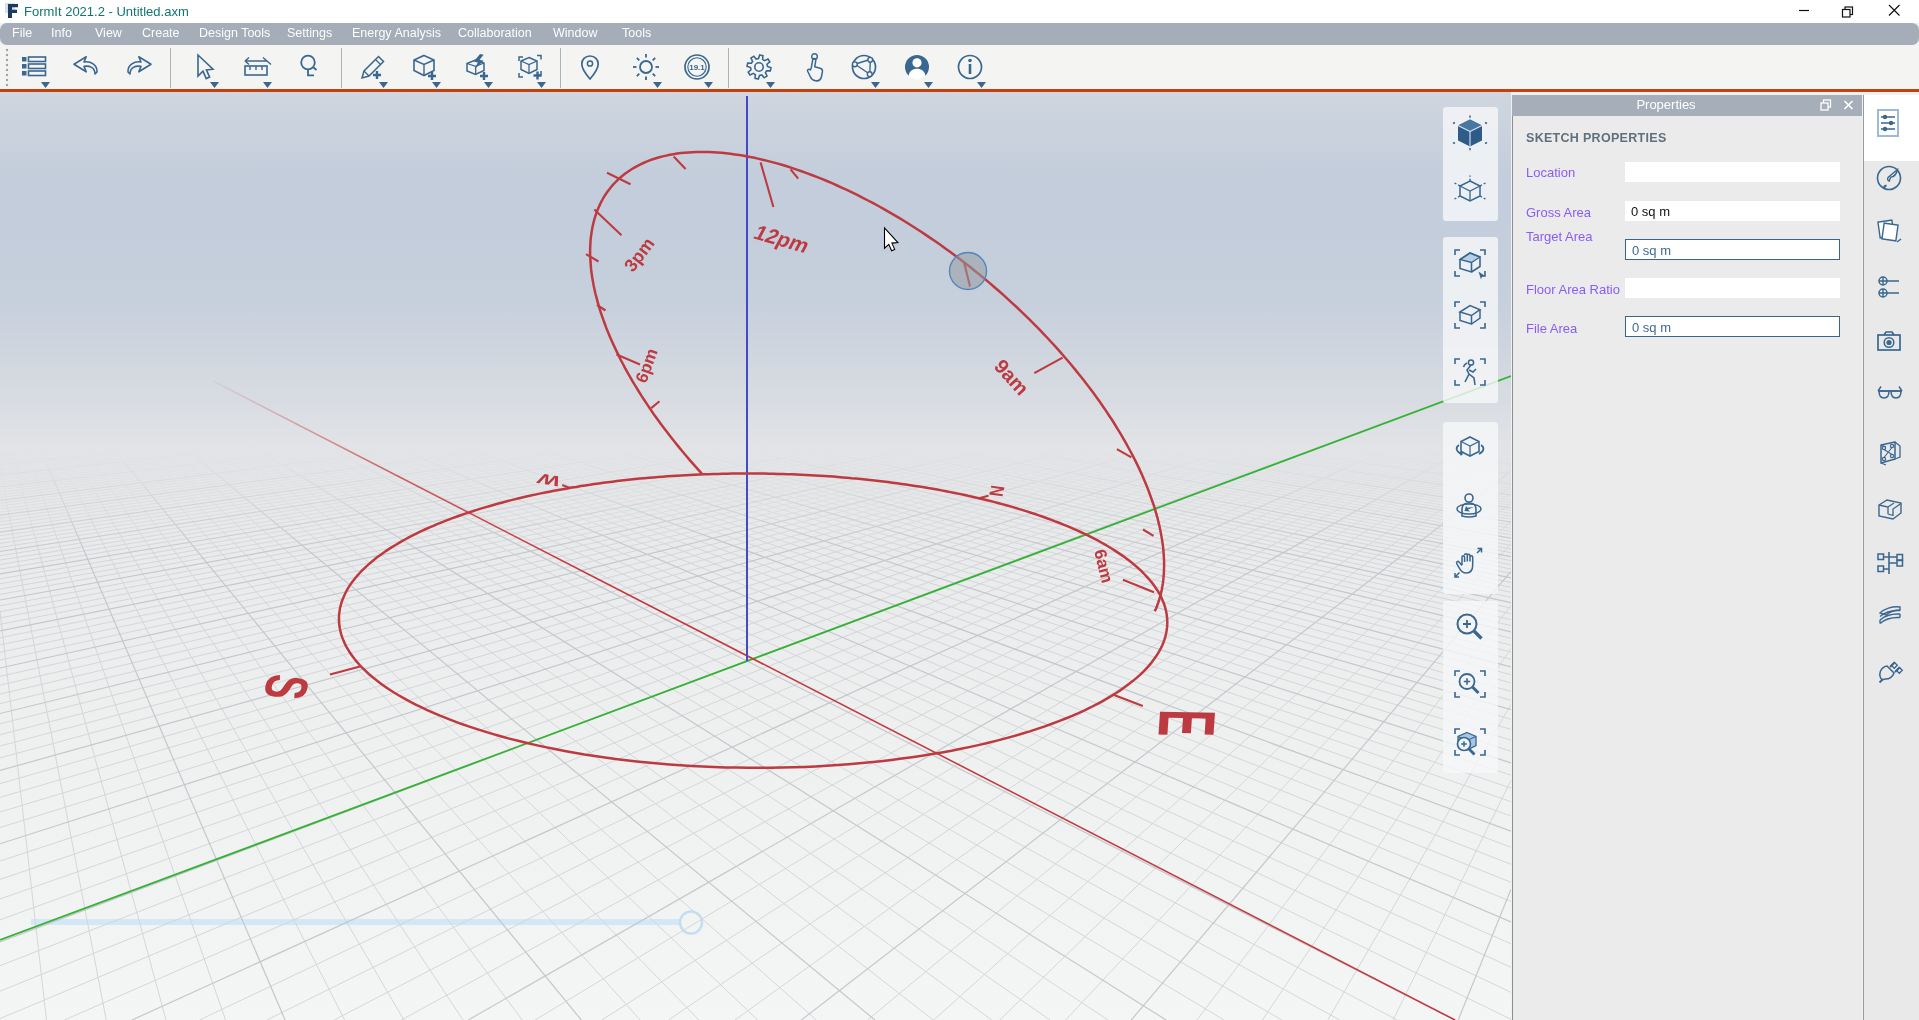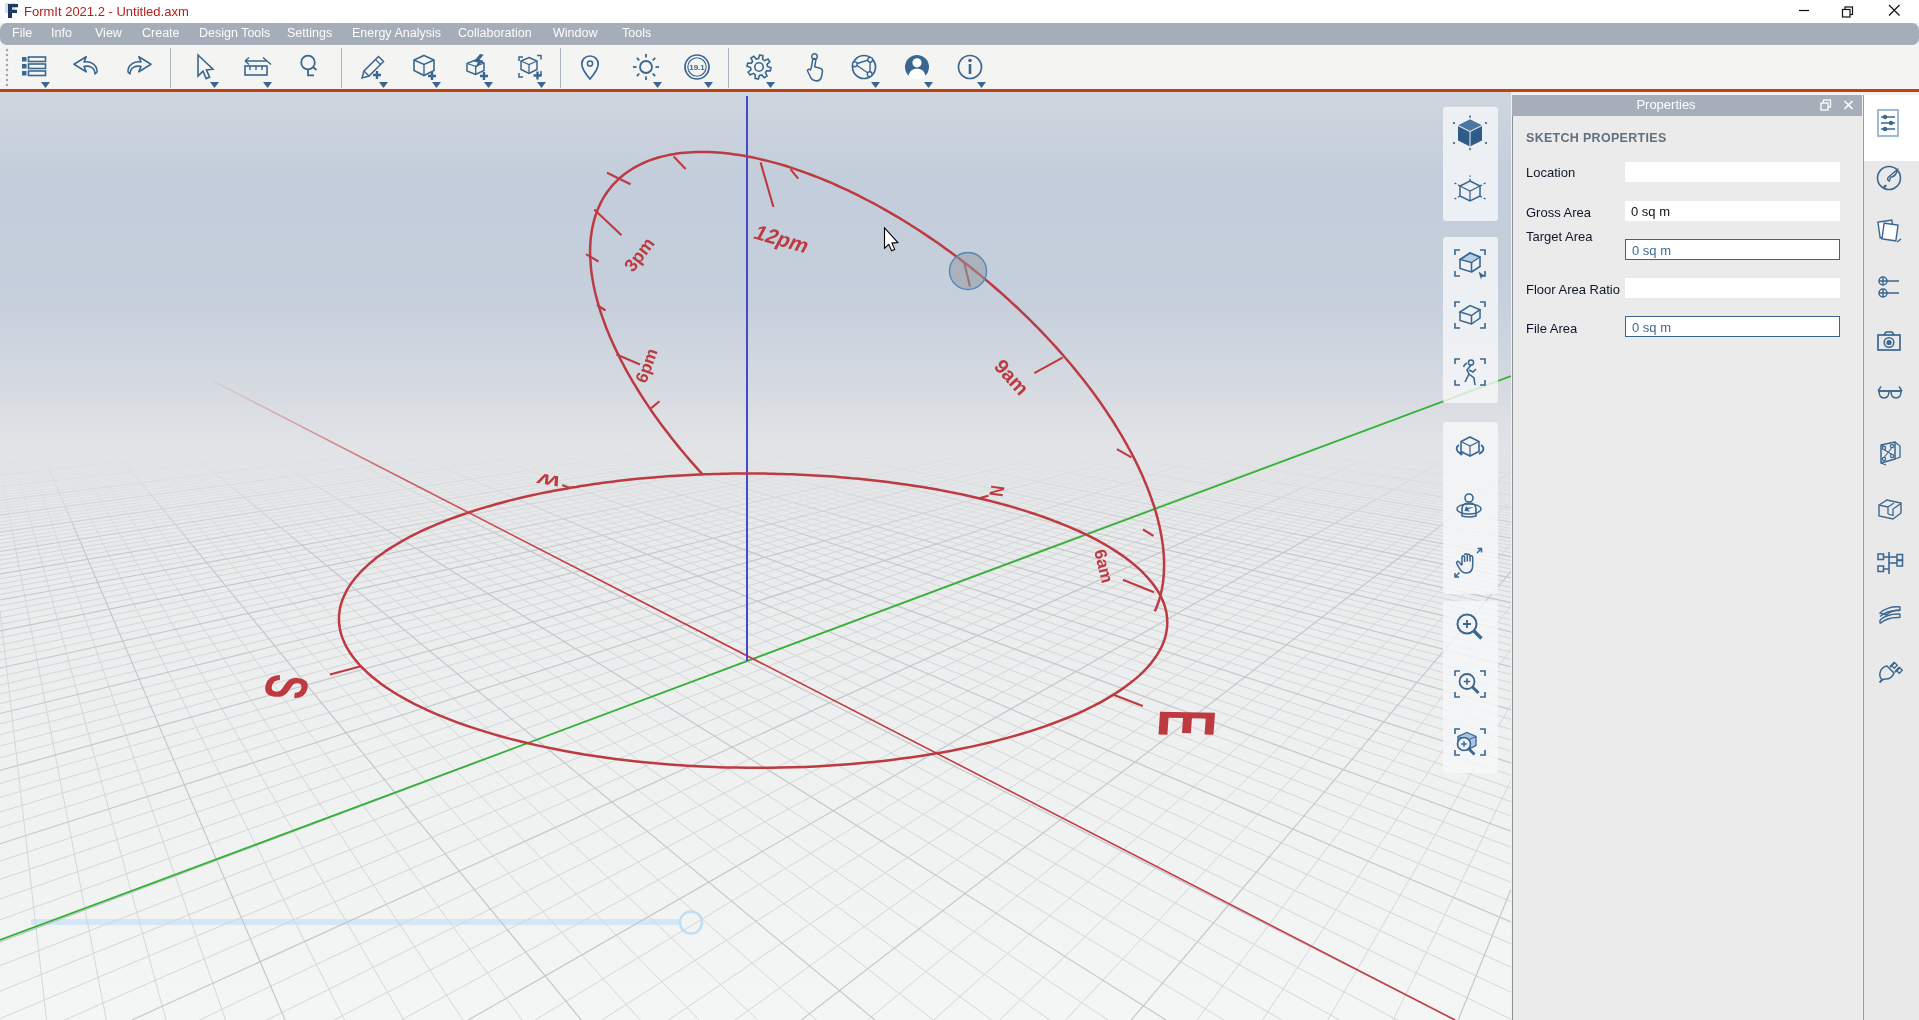--- a/index.html
+++ b/index.html
@@ -1,34 +1,34 @@
 <!DOCTYPE html>
 <html><head>
 <meta charset="utf-8">
 <style>
   * { margin:0; padding:0; box-sizing:border-box; }
   html,body { width:1919px; height:1020px; overflow:hidden; font-family:"Liberation Sans",sans-serif; }
   #app { position:relative; width:1919px; height:1020px; background:#f1f1f1; }
   
   #titlebar { position:absolute; left:0; top:0; width:1919px; height:23px; background:#ffffff; }
-  #titletext { position:absolute; left:24px; top:4px; font-size:13px; color:#b91c1c; }
+  #titletext { position:absolute; left:24px; top:4px; font-size:13px; color:#0f766e; }
   
   #menubar { position:absolute; left:0; top:23px; width:1919px; height:22px; background:#a4adb8;border-radius:7px; }
   .mitem { position:absolute; top:3px; font-size:12.5px; color:#fdfdfd; }
   
   #toolbar { position:absolute; left:0; top:45px; width:1919px; height:47px; background:#f4f4f2; border-bottom:3px solid #c2410c; }
   .tsep { position:absolute; top:3px; width:1px; height:40px; background:#a9b4bd; }
   
   #viewport { position:absolute; left:0; top:92px; width:1511px; height:928px; background:#e8e9ea; }
   
   .navg { position:absolute; left:1443px; width:55px; background:rgba(245,247,248,0.82); border-radius:3px; }
   
   #proppanel { position:absolute; left:1512px; top:95px; width:350px; height:925px; background:#ebebeb; border-left:1px solid #8a8f94; }
   #proptitle { position:absolute; left:1512px; top:95px; width:350px; height:21px; background:#a5aeb9; color:#fff; font-size:13px; text-align:center; line-height:20px; padding-right:42px; box-sizing:border-box; }
-  .plabel { position:absolute; left:1526px; font-size:13px; color:#0f172a; }
+  .plabel { position:absolute; left:1526px; font-size:13px; color:#8b5cf6; }
   .pfield { position:absolute; left:1625px; width:215px; height:20px; background:#fff; font-size:13px; }
   .pfield.bord { border:1.5px solid #39648c; height:21px; color:#3a6a94; }
   .pfield span { position:absolute; left:6px; top:3px; }
   #sketchhdr { position:absolute; left:1526px; top:131px; font-size:12.5px; font-weight:bold; color:#60707e; letter-spacing:0.3px; }
   
   #rightstrip { position:absolute; left:1863px; top:95px; width:56px; height:925px; background:#e9e9e9; border-left:1px solid #9b9b9b; }
   #rightstrip .active { position:absolute; left:0px; top:0px; width:56px; height:66px; background:#fff; }
   svg { display:block; }
 </style>
 </head>

